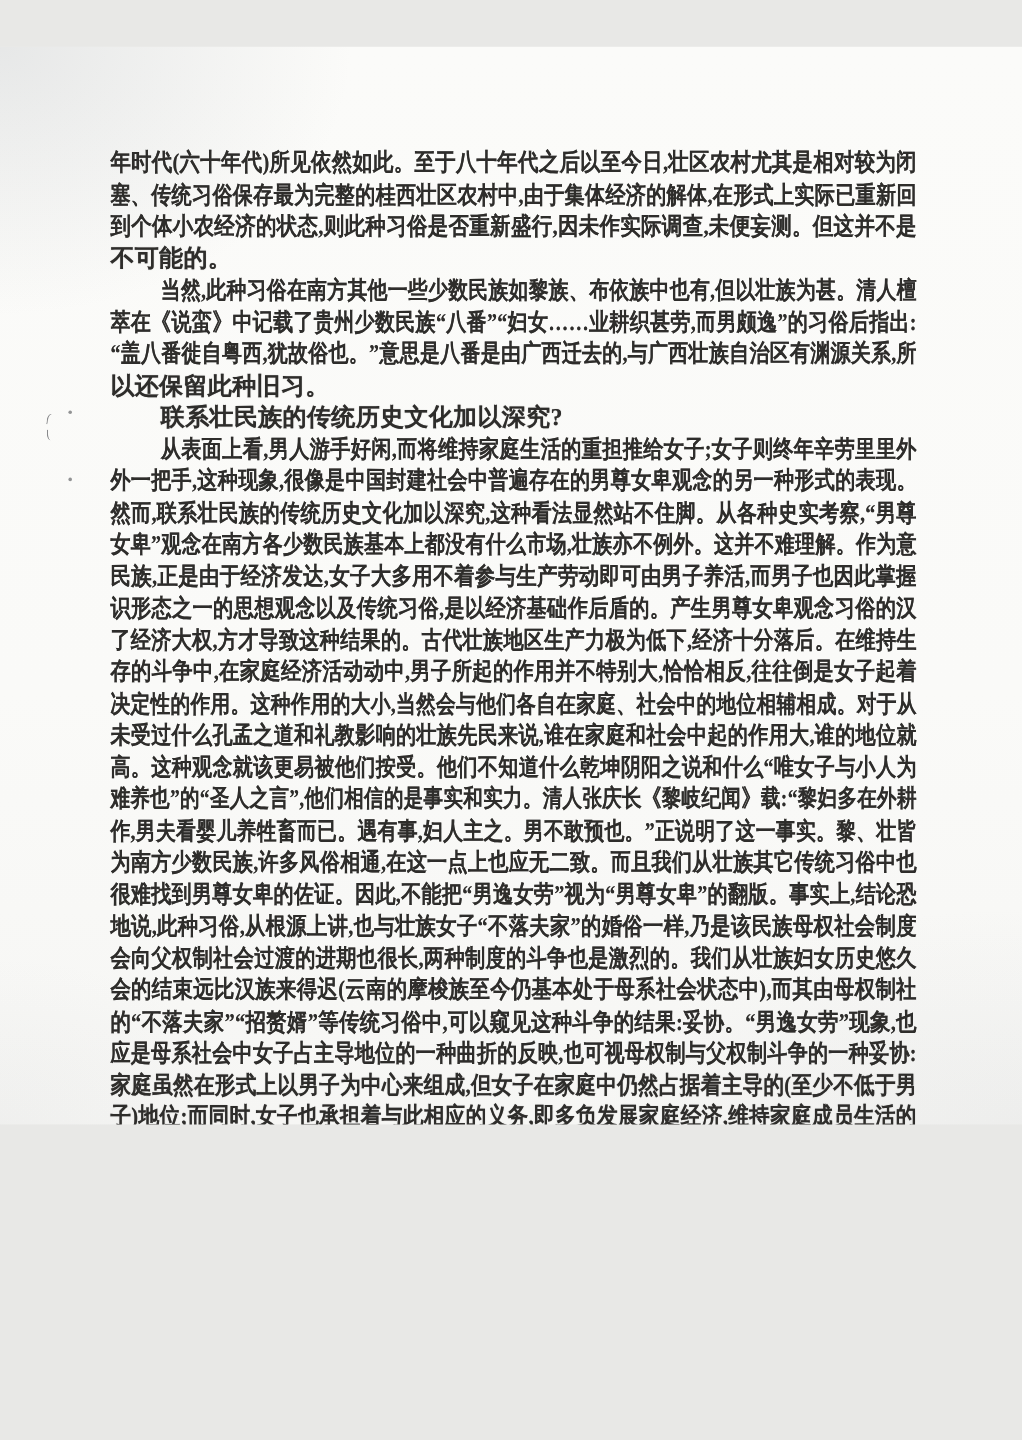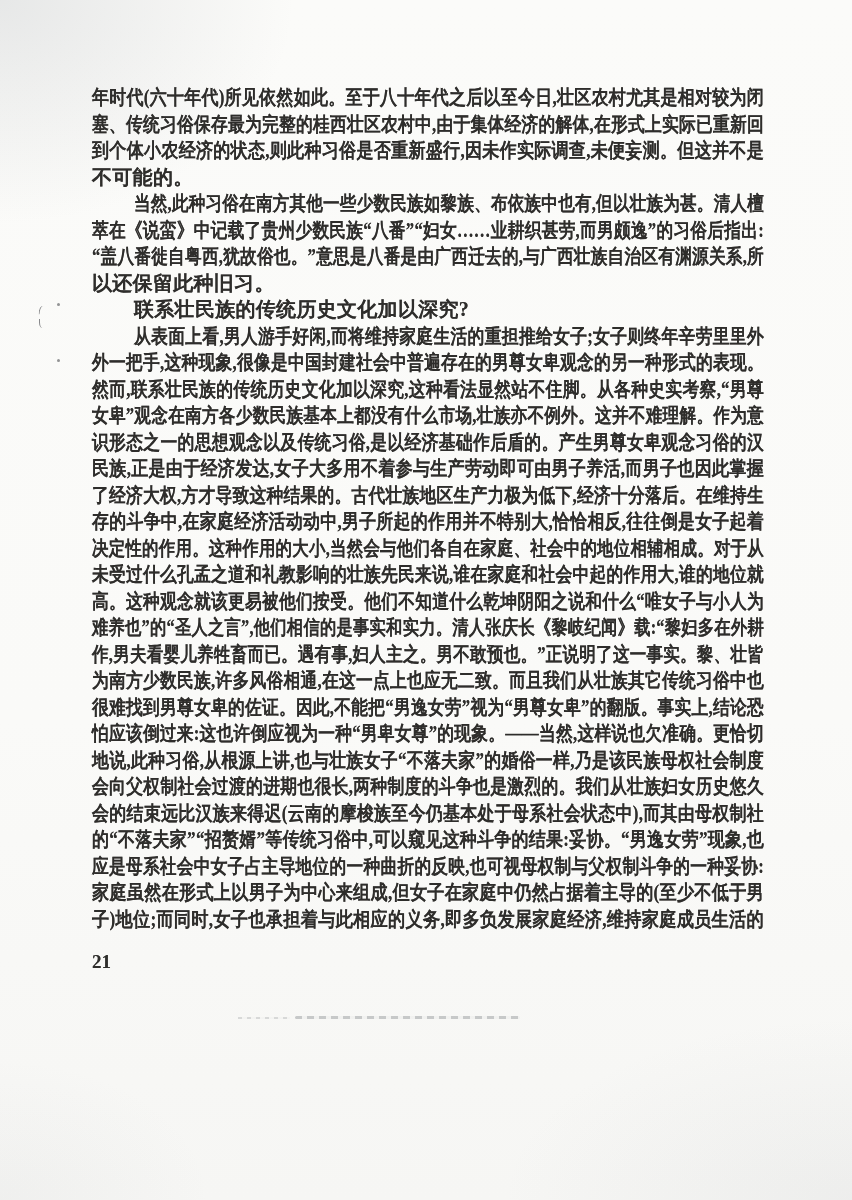--- a/index.html
+++ b/index.html
@@ -3,27 +3,28 @@
 <meta charset="utf-8">
 <style>
   html,body{margin:0;padding:0;}
   body{
     width:852px;height:1200px;
     background:#e8e8e6;
     font-family:"Liberation Serif","DejaVu Serif",serif;
   }
   .page{
     position:relative;
-    width:852px;height:1200px;
+    width:852px;height:898px;
     overflow:hidden;
     background:
       radial-gradient(ellipse 420px 320px at 0% 0%, rgba(150,155,162,0.20), rgba(150,155,162,0) 70%),
       radial-gradient(ellipse 500px 260px at 100% 100%, rgba(160,163,168,0.10), rgba(160,163,168,0) 70%),
       radial-gradient(ellipse 300px 200px at 0% 100%, rgba(160,163,168,0.08), rgba(160,163,168,0) 70%),
       linear-gradient(180deg,#fbfbf9 0%,#fafaf8 60%,#f6f6f4 100%);
+    margin-top: 39px;
   }
   .text-block{
     position:absolute;
     left:92px; top:84px;
     width:672px;
   }
   .line{
     height:26.5px;
     line-height:26.5px;
     font-size:20px;
@@ -101,32 +102,31 @@
       <div class="line"><span class="ink">不可能的。</span></div>
       <div class="line indent"><span class="ink" style="transform: scaleX(0.827094);">当然,此种习俗在南方其他一些少数民族如黎族、布依族中也有,但以壮族为甚。清人檀</span></div>
       <div class="line"><span class="ink" style="transform: scaleX(0.835237);">萃在《说蛮》中记载了贵州少数民族“八番”“妇女……业耕织甚劳,而男颇逸”的习俗后指出:</span></div>
       <div class="line"><span class="ink" style="transform: scaleX(0.83178);">“盖八番徙自粤西,犹故俗也。”意思是八番是由广西迁去的,与广西壮族自治区有渊源关系,所</span></div>
       <div class="line"><span class="ink">以还保留此种旧习。</span></div>
       <div class="line indent"><span class="ink">联系壮民族的传统历史文化加以深究?</span></div>
       <div class="line indent"><span class="ink" style="transform: scaleX(0.841824);">从表面上看,男人游手好闲,而将维持家庭生活的重担推给女子;女子则终年辛劳里里外</span></div>
       <div class="line"><span class="ink" style="transform: scaleX(0.837579);">外一把手,这种现象,很像是中国封建社会中普遍存在的男尊女卑观念的另一种形式的表现。</span></div>
       <div class="line"><span class="ink" style="transform: scaleX(0.842518);">然而,联系壮民族的传统历史文化加以深究,这种看法显然站不住脚。从各种史实考察,“男尊</span></div>
       <div class="line"><span class="ink" style="transform: scaleX(0.832391);">女卑”观念在南方各少数民族基本上都没有什么市场,壮族亦不例外。这并不难理解。作为意</span></div>
+      <div class="line"><span class="ink" style="transform: scaleX(0.853537);">民族,正是由于经济发达,女子大多用不着参与生产劳动即可由男子养活,而男子也因此掌握</span></div>
       <div class="line"><span class="ink" style="transform: scaleX(0.843162);">识形态之一的思想观念以及传统习俗,是以经济基础作后盾的。产生男尊女卑观念习俗的汉</span></div>
-      <div class="line"><span class="ink" style="transform: scaleX(0.853537);">民族,正是由于经济发达,女子大多用不着参与生产劳动即可由男子养活,而男子也因此掌握</span></div>
       <div class="line"><span class="ink" style="transform: scaleX(0.837579);">了经济大权,方才导致这种结果的。古代壮族地区生产力极为低下,经济十分落后。在维持生</span></div>
       <div class="line"><span class="ink" style="transform: scaleX(0.847833);">存的斗争中,在家庭经济活动动中,男子所起的作用并不特别大,恰恰相反,往往倒是女子起着</span></div>
       <div class="line"><span class="ink" style="transform: scaleX(0.822207);">决定性的作用。这种作用的大小,当然会与他们各自在家庭、社会中的地位相辅相成。对于从</span></div>
       <div class="line"><span class="ink" style="transform: scaleX(0.837579);">未受过什么孔孟之道和礼教影响的壮族先民来说,谁在家庭和社会中起的作用大,谁的地位就</span></div>
       <div class="line"><span class="ink" style="transform: scaleX(0.837905);">高。这种观念就该更易被他们按受。他们不知道什么乾坤阴阳之说和什么“唯女子与小人为</span></div>
       <div class="line"><span class="ink" style="transform: scaleX(0.814669);">难养也”的“圣人之言”,他们相信的是事实和实力。清人张庆长《黎岐纪闻》载:“黎妇多在外耕</span></div>
       <div class="line"><span class="ink" style="transform: scaleX(0.826966);">作,男夫看婴儿养牲畜而已。遇有事,妇人主之。男不敢预也。”正说明了这一事实。黎、壮皆</span></div>
       <div class="line"><span class="ink" style="transform: scaleX(0.837579);">为南方少数民族,许多风俗相通,在这一点上也应无二致。而且我们从壮族其它传统习俗中也</span></div>
       <div class="line"><span class="ink" style="transform: scaleX(0.836959);">很难找到男尊女卑的佐证。因此,不能把“男逸女劳”视为“男尊女卑”的翻版。事实上,结论恐</span></div>
-      <div class="line"><span class="ink" style="transform: scaleX(0.835545);">怕应该倒过来:这也许倒应视为一种“男卑女尊”的现象。——当然,这样说也欠准确。更恰切</span></div>
       <div class="line"><span class="ink" style="transform: scaleX(0.847515);">地说,此种习俗,从根源上讲,也与壮族女子“不落夫家”的婚俗一样,乃是该民族母权社会制度</span></div>
       <div class="line"><span class="ink" style="transform: scaleX(0.843162);">会向父权制社会过渡的进期也很长,两种制度的斗争也是激烈的。我们从壮族妇女历史悠久</span></div>
       <div class="line"><span class="ink" style="transform: scaleX(0.84996);">会的结束远比汉族来得迟(云南的摩梭族至今仍基本处于母系社会状态中),而其由母权制社</span></div>
       <div class="line"><span class="ink" style="transform: scaleX(0.850768);">的“不落夫家”“招赘婿”等传统习俗中,可以窥见这种斗争的结果:妥协。“男逸女劳”现象,也</span></div>
       <div class="line"><span class="ink" style="transform: scaleX(0.835853);">应是母系社会中女子占主导地位的一种曲折的反映,也可视母权制与父权制斗争的一种妥协:</span></div>
       <div class="line"><span class="ink" style="transform: scaleX(0.857502);">家庭虽然在形式上以男子为中心来组成,但女子在家庭中仍然占据着主导的(至少不低于男</span></div>
       <div class="line"><span class="ink" style="transform: scaleX(0.860521);">子)地位;而同时,女子也承担着与此相应的义务,即多负发展家庭经济,维持家庭成员生活的</span></div>
     </div>
 
   <div class="page-number">21</div>

